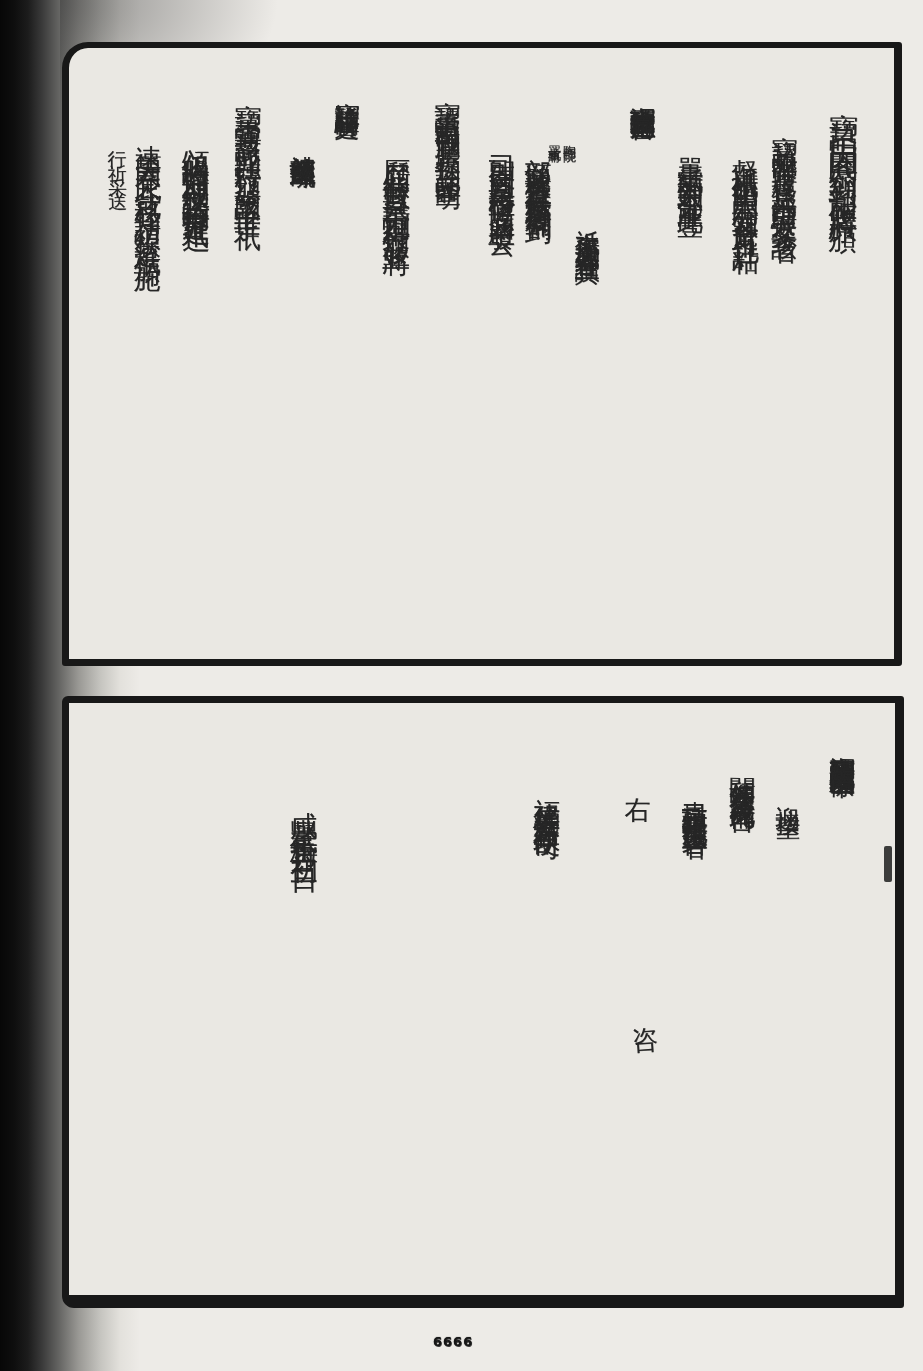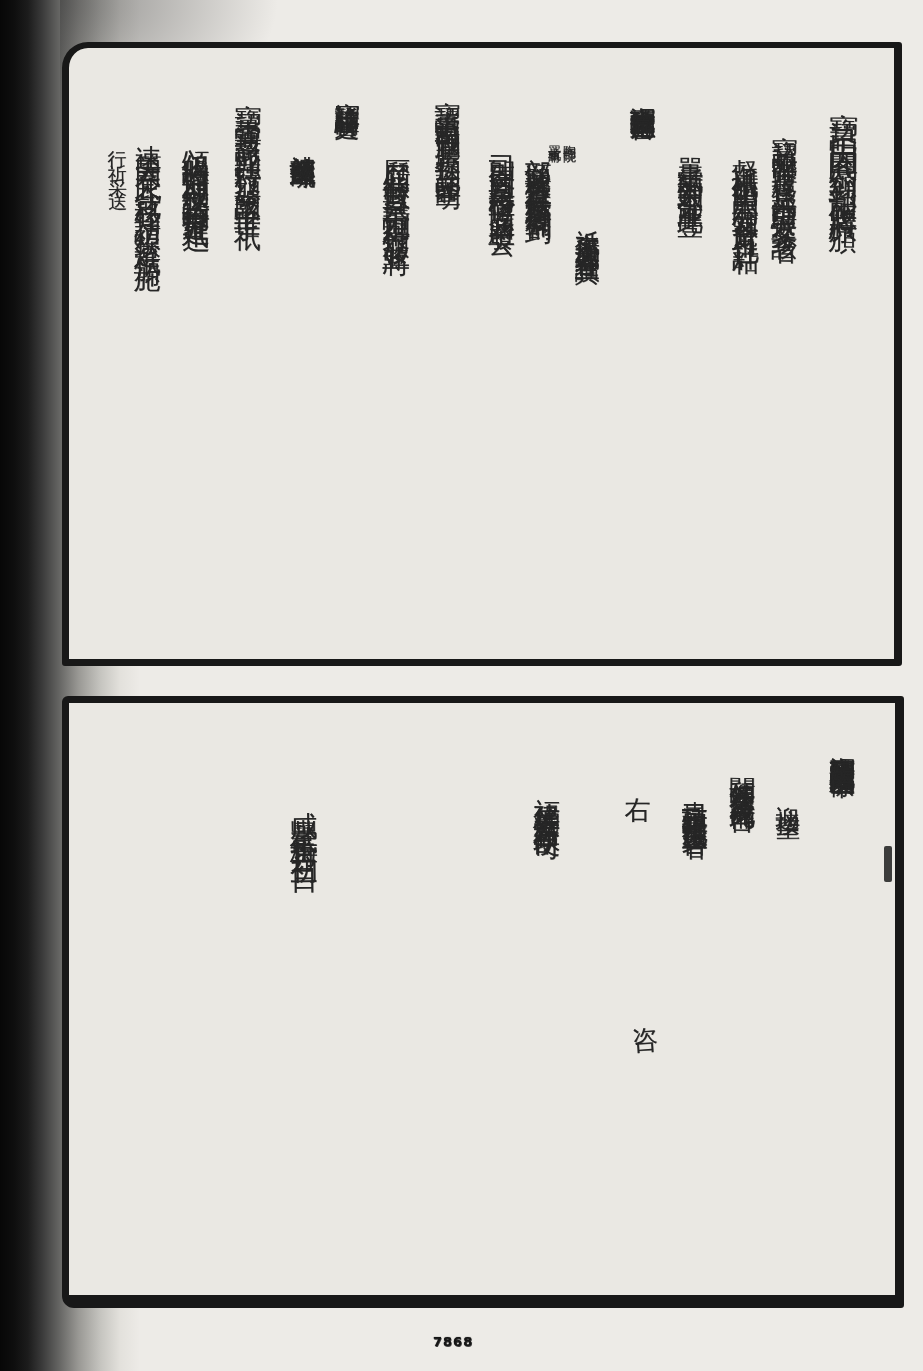--- a/index.html
+++ b/index.html
@@ -123,13 +123,13 @@
   <div class="col" style="left:706px;top:82px;font-size:25px;letter-spacing:5px;transform:rotate(-.5deg)">迎接望</div>
   <div class="col" style="left:661px;top:54px;font-size:26px;letter-spacing:3px;transform:rotate(.4deg)">闕拜領理合咨覆為此備咨</div>
   <div class="col" style="left:613px;top:77px;font-size:26px;letter-spacing:3px;transform:rotate(-.3deg)">貴司請煩查照施行須至咨者</div>
   <div class="col" style="left:556px;top:74px;font-size:26px">右</div>
   <div class="col" style="left:561px;top:304px;font-size:26px;transform:rotate(-4deg)">咨</div>
   <div class="col" style="left:465px;top:74px;font-size:27px;letter-spacing:4px;transform:rotate(.4deg)">福建等處承宣布政使司</div>
   <div class="col" style="left:220px;top:87px;font-size:28px;letter-spacing:7px;transform:rotate(-.6deg)">咸豐貳年梅月初三日</div>
 </div>
 
 <div class="ink-mark"></div>
-<div class="pagenum">7868</div>
+<div class="pagenum">6666</div>
 
 </body></html>

